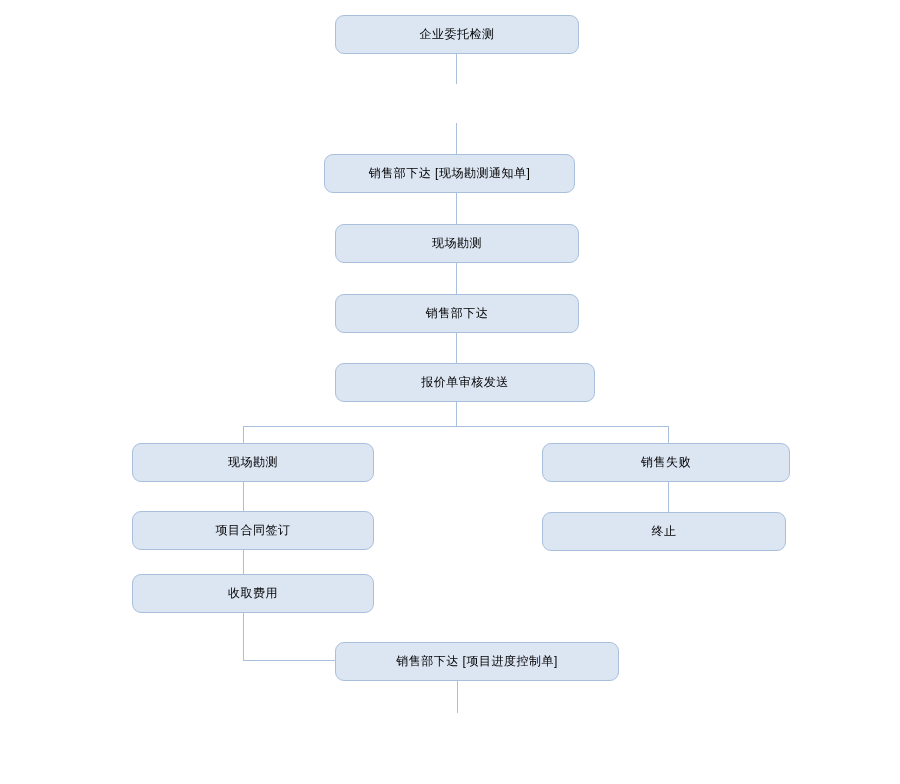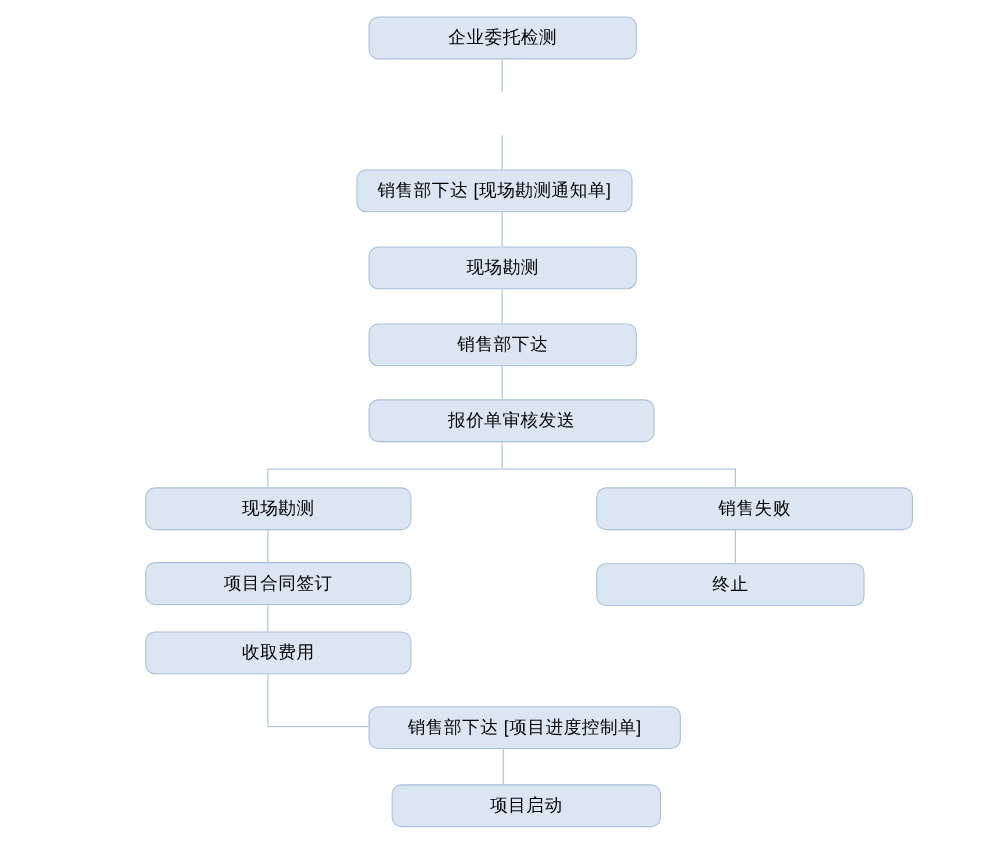--- a/index.html
+++ b/index.html
@@ -18,21 +18,21 @@
     overflow:hidden;
   }
   .node{
     position:absolute;
     box-sizing:border-box;
     height:39px;
     background:var(--node-fill);
     border:1px solid var(--node-border);
     border-radius:9px;
     display:flex;align-items:center;justify-content:center;
-    font-size:16px;
+    font-size:12px;
     color:var(--node-text);
     white-space:nowrap;
     letter-spacing:0.5px;
   }
   .conn{position:absolute;background:var(--connector);}
   .conn.v{width:1px;}
   .conn.h{height:1px;}
 </style>
 </head>
 <body>
@@ -54,20 +54,19 @@
   <div class="conn v" style="left:243px;top:613px;height:47px"></div>
   <div class="conn h" style="left:243px;top:660px;width:92px"></div>
   <div class="conn v" style="left:457px;top:681px;height:32px"></div>
 
   <div class="node" style="left:335px;top:15px;width:244px">企业委托检测</div>
   <div class="node" style="left:324px;top:154px;width:251px">销售部下达 [现场勘测通知单]</div>
   <div class="node" style="left:335px;top:224px;width:244px">现场勘测</div>
   <div class="node" style="left:335px;top:294px;width:244px">销售部下达</div>
   <div class="node" style="left:335px;top:363px;width:260px">报价单审核发送</div>
   <div class="node" style="left:132px;top:443px;width:242px">现场勘测</div>
-  <div class="node" style="left:542px;top:443px;width:288px">销售失败</div>
+  <div class="node" style="left:542px;top:443px;width:248px">销售失败</div>
   <div class="node" style="left:132px;top:511px;width:242px">项目合同签订</div>
   <div class="node" style="left:542px;top:512px;width:244px">终止</div>
   <div class="node" style="left:132px;top:574px;width:242px">收取费用</div>
   <div class="node" style="left:335px;top:642px;width:284px">销售部下达 [项目进度控制单]</div>
-  <div class="node" style="left:356px;top:713px;width:245px">项目启动</div>
 
 </div>
 
 </body></html>

